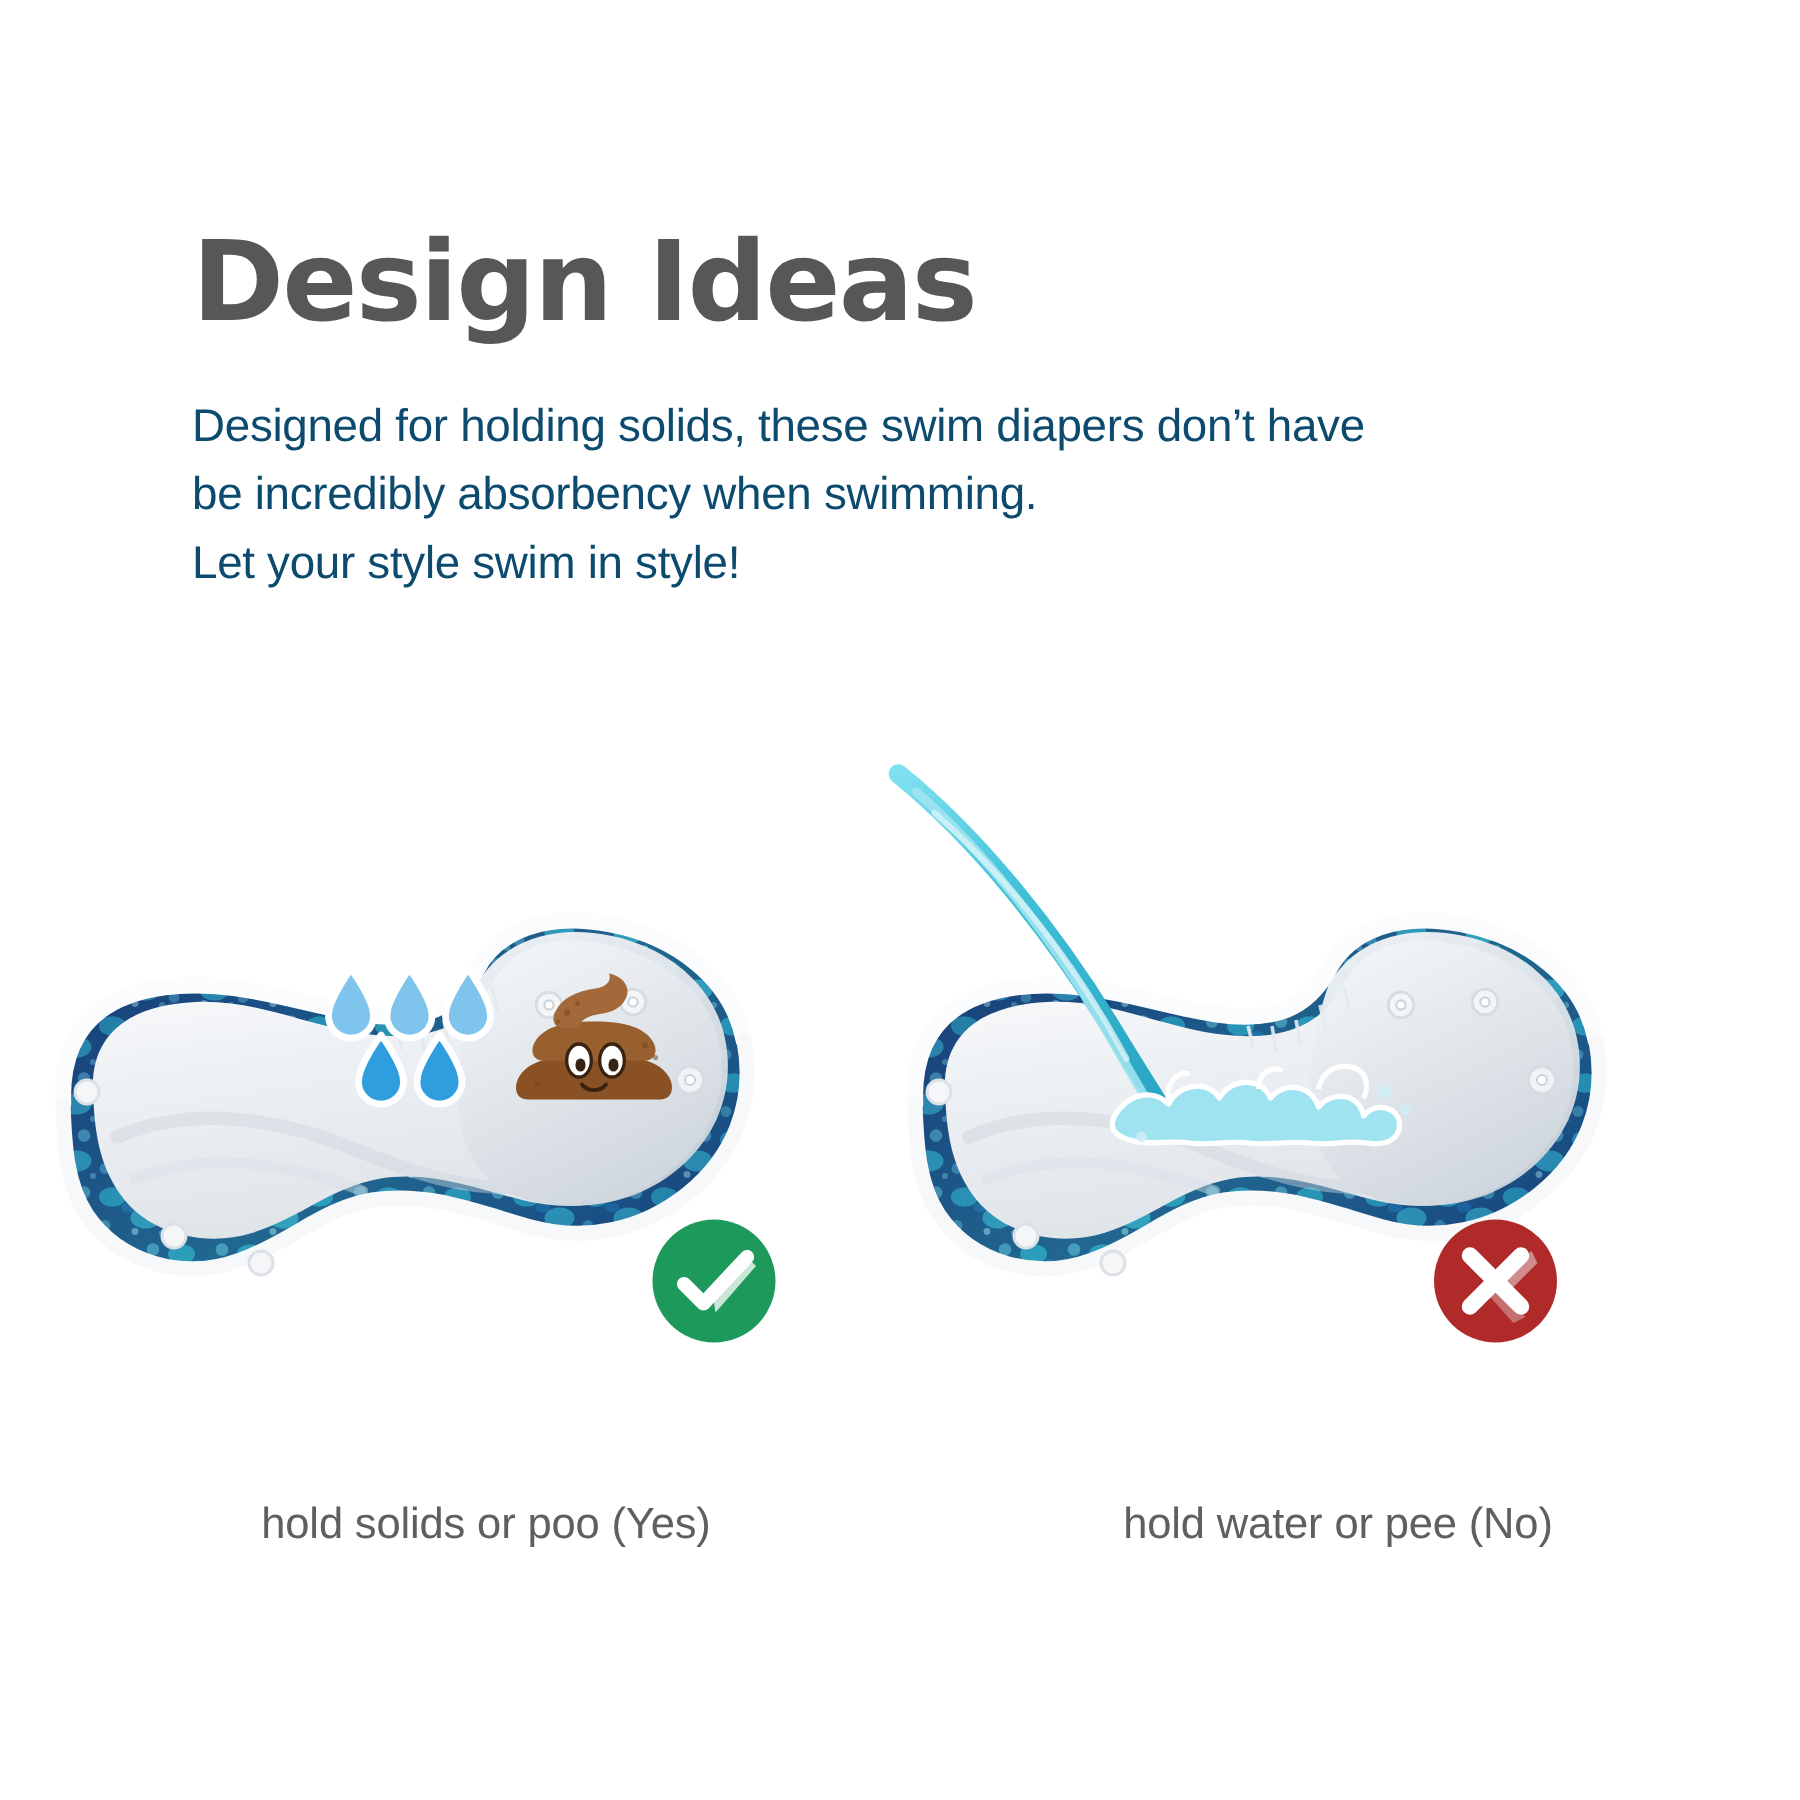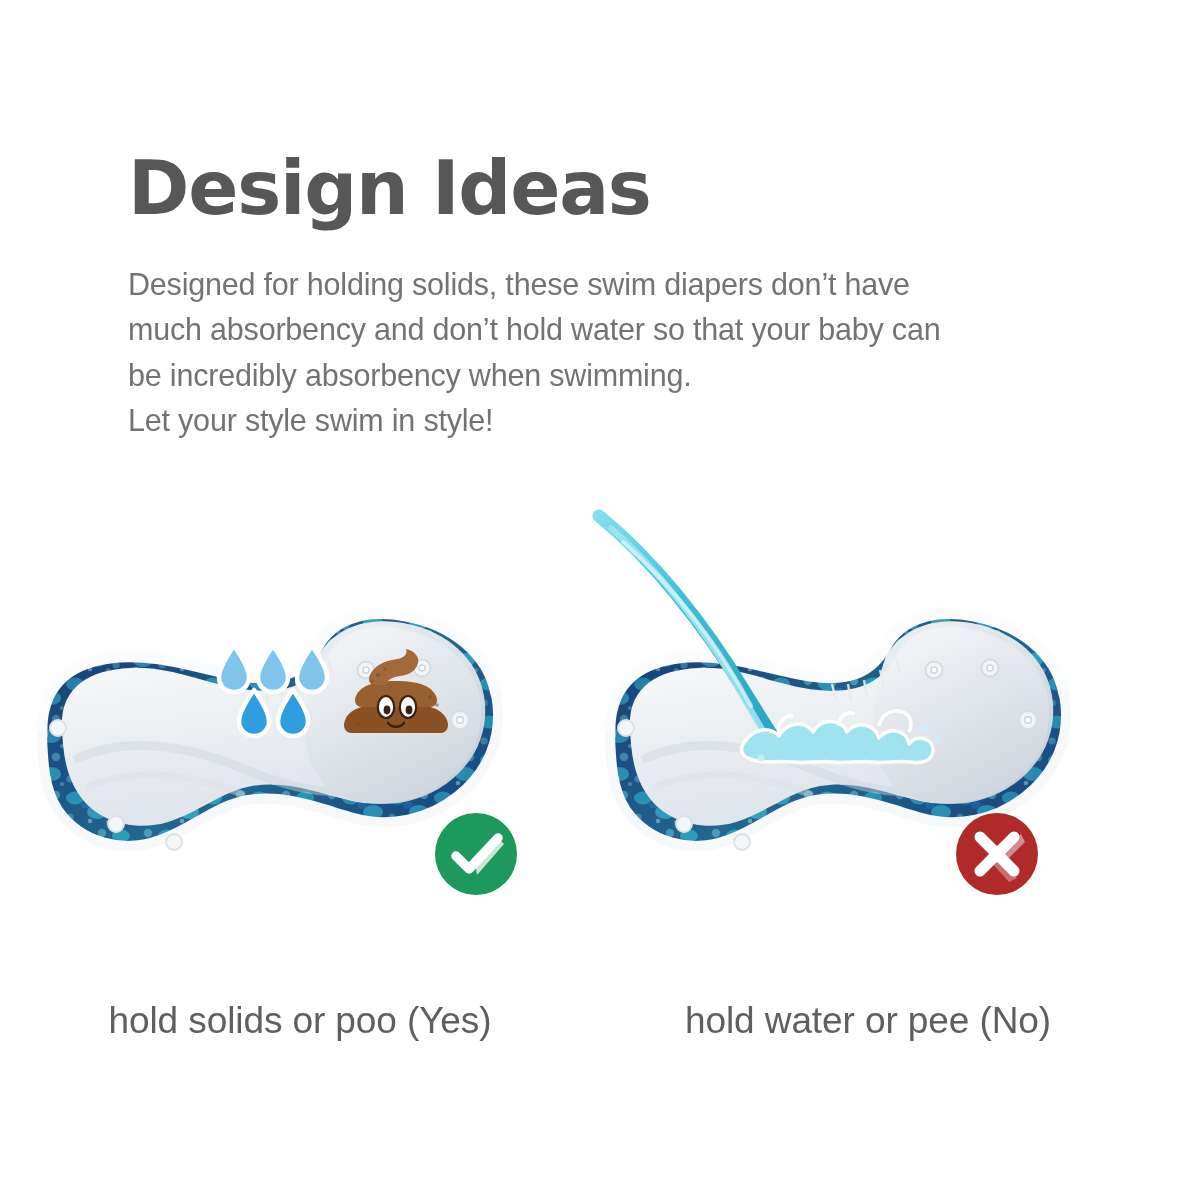--- a/index.html
+++ b/index.html
@@ -35,21 +35,21 @@
     font-weight: 700;
     color: #575757;
     letter-spacing: -1.2px;
     line-height: 1.05;
     margin: 0 0 34px 0;
     font-family: "DejaVu Sans", "Liberation Sans", sans-serif;
   }
   .intro {
     font-size: 30.5px;
     font-weight: 300;
-    color: #737373;
+    color: #0c4a6e;
     line-height: 1.49;
     letter-spacing: -0.2px;
     font-family: "Liberation Sans", "DejaVu Sans", sans-serif;
     margin: 0;
     max-width: 980px;
   }
   .intro .line { display: block; white-space: nowrap; }
 
   
   .panels {
@@ -127,37 +127,37 @@
   .badge-yes { left: 434px; top: 312px; }
   .badge-no  { left: 387px; top: 312px; }
 
   
   .caption {
     position: absolute;
     left: 0;
     top: 500px;
     width: 600px;
     text-align: center;
-    font-size: 37px;
+    font-size: 29px;
     font-weight: 400;
     color: #5f5f5f;
     letter-spacing: -0.1px;
     font-family: "Liberation Sans", "DejaVu Sans", sans-serif;
+    padding-left: 24px;
   }
 </style>
 </head>
 <body>
 
 <div class="page">
 
   <div class="header">
     <h1 class="page-title">Design Ideas</h1>
     <p class="intro">
       <span class="line">Designed for holding solids, these swim diapers don’t have</span>
-      <span class="line">much absorbency and don’t hold water so that your baby can</span>
       <span class="line">be incredibly absorbency when swimming.</span>
       <span class="line">Let your style swim in style!</span>
     </p>
   </div>
 
   <div class="panels">
 
     <div class="panel panel-left">
       <div class="stage">
 

